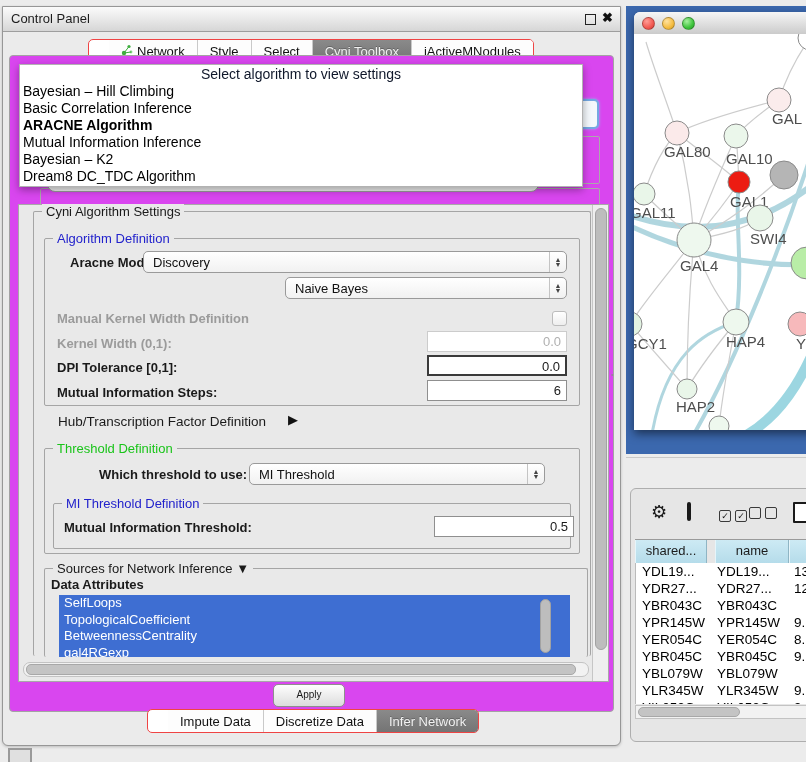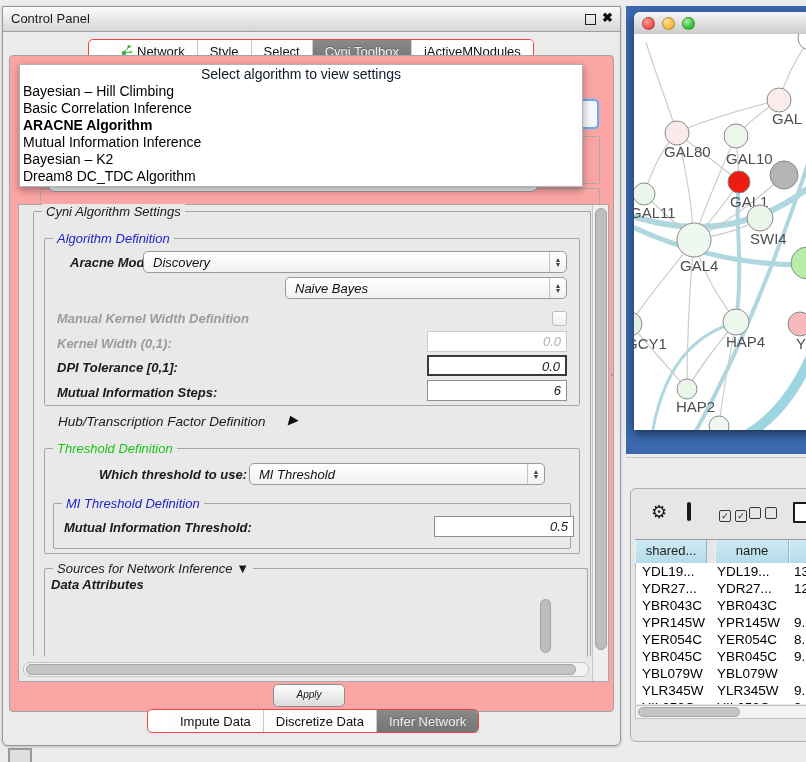--- a/index.html
+++ b/index.html
@@ -16,21 +16,21 @@
   .float-ic{position:absolute;right:24px;top:7px;width:9px;height:9px;border:1.5px solid #222;}
   .close-ic{position:absolute;right:7px;top:3px;font-size:13px;font-weight:bold;color:#111;}
 
   
   .seg{display:flex;height:22px;background:#fff;border:1px solid #ef4444;border-radius:5px;overflow:hidden;padding-left:20px;}
   .seg .tab{display:flex;align-items:center;justify-content:center;gap:4px;padding:0 12px;
             font-size:13px;color:#111;border-right:1px solid #c9c9c9;background:#fdfdfd;cursor:default;white-space:nowrap;}
   .seg .tab:last-child{border-right:none;}
   .seg .tab.selected{background:linear-gradient(#8a8a8a,#747474);color:#f2f2f2;text-shadow:0 -1px 0 rgba(0,0,0,.25);}
 
-  .content-panel{left:6px;top:48px;width:603px;height:655px;border:1px solid #a3a3a3;border-radius:4px;background:#fca5a5;font-style:italic;}
+  .content-panel{left:6px;top:48px;width:603px;height:655px;border:1px solid #a3a3a3;border-radius:4px;background:#d946ef;}
 
   
   .popup{left:16px;top:57px;width:562px;height:121px;background:#fff;border:1px solid #b2b2b2;
          box-shadow:0 3px 8px rgba(0,0,0,.35);z-index:60;}
   .popup .ph{height:18px;text-align:center;color:#0f172a;font-size:14px;line-height:18px;}
   .popup .option{height:17px;line-height:17px;padding-left:3px;font-size:14px;color:#000;white-space:nowrap;}
   .popup .option.bold{font-weight:bold;}
 
   
   .grp{position:absolute;border:1px solid #a5a5a5;border-radius:2px;}
@@ -195,20 +195,26 @@
               <div class="field" style="left:380px;top:12px;width:140px;">0.5</div>
             </div>
           </div>
 
           <div class="grp nob" style="left:10px;top:356px;width:542px;height:88px;">
             <span class="legend">
               <span>Sources for Network Inference</span>
               <span>▼</span>
             </span>
             <span class="lbl" style="left:6px;top:8px;">Data Attributes</span>
+            <div class="list" id="attr-list" style="left:14px;top:26px;width:511px;height:62px;">
+                <div class="li">SelfLoops</div>
+                <div class="li">TopologicalCoefficient</div>
+                <div class="li">BetweennessCentrality</div>
+                <div class="li">gal4RGexp</div>
+              </div>
             <div class="vthumb" style="left:495px;top:30px;width:9px;height:52px;"></div>
           </div>
         </div>
 
         <div class="htrack" style="left:4px;bottom:4px;width:564px;height:13px;">
           <div class="hthumb" style="left:2px;top:1px;width:548px;height:9px;"></div>
         </div>
       </div>
 
       <div class="btn" style="left:263px;top:628px;width:70px;height:21px;">Apply</div>

